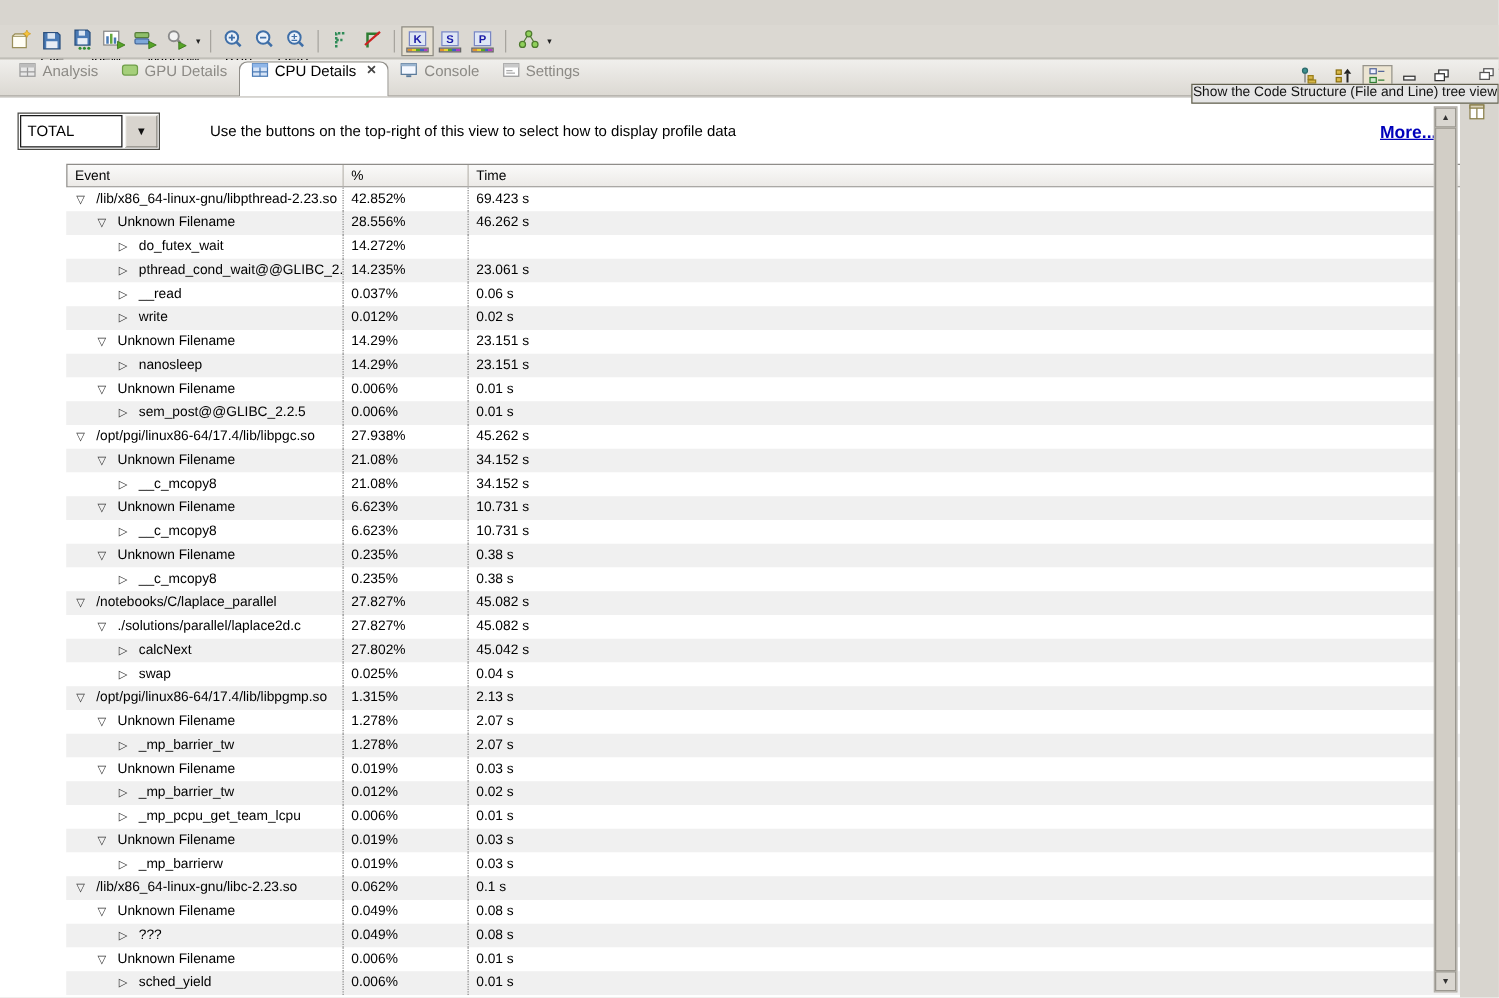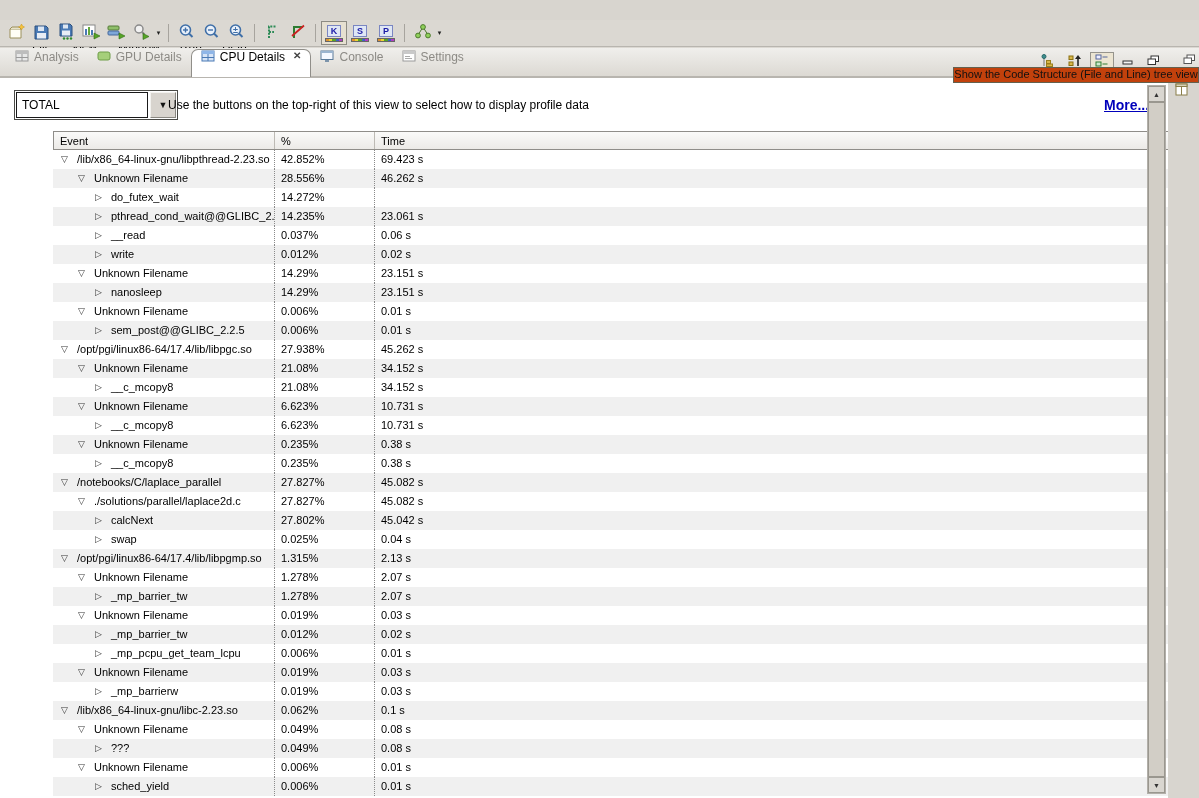--- a/index.html
+++ b/index.html
@@ -28,28 +28,28 @@
   .tab { display:flex; gap:5px; height:26px; padding:0 9px; color:#8c8a85; cursor:default; }
   .tab.active { background:#fff; color:#000; border:1px solid #908e89; border-bottom:none; border-radius:7px 7px 0 0; height:28px; margin-bottom:-1px; position:relative; z-index:2; }
   .tab-close { font-weight:bold; font-size:10px; color:#444; margin-left:3px; }
   .view-tools { position:absolute; top:4px; left:1036px; display:flex; align-items:center; gap:3px; }
   .vt-btn { width:24px; height:20px; display:flex; align-items:center; justify-content:center; border:1px solid transparent; }
   .vt-btn.pressed { border:1px solid #96948c; background:#ece5d2; }
   .winbtn { width:22px; height:18px; display:flex; align-items:center; justify-content:center; }
   .restore-far { position:absolute; top:6px; left:1183px; }
 
   
-  .tooltip { position:absolute; top:67px; left:953px; width:246px; height:16px; background:#c2410c; border:1px solid #63614f; font-size:11px; line-height:13px; text-align:center; z-index:50; color:#111; white-space:nowrap; overflow:hidden; }
+  .tooltip { position:absolute; top:67px; left:953px; width:246px; height:16px; background:#e5e5e5; border:1px solid #63614f; font-size:11px; line-height:13px; text-align:center; z-index:50; color:#111; white-space:nowrap; overflow:hidden; }
 
   
   .content { position:absolute; top:77px; left:0; width:1168px; height:721px; background:#fff; border-top:1px solid #b8b5af; }
   .right-strip { position:absolute; top:77px; left:1168px; right:0; height:721px; background:#d8d5cf; }
   .pane-ico { position:absolute; top:6px; left:7px; }
 
-  .combo { position:absolute; left:14px; top:12px; width:164px; height:30px; display:flex; border:1px solid #4a4a46; background:#fff; padding:1px; }
+  .combo { position:absolute; left:14px; top:12px; width:114px; height:30px; display:flex; border:1px solid #4a4a46; background:#fff; padding:1px; }
   .combo-field { flex:1; background:#fff; border:1px solid #1a1a1a; font-size:12px; line-height:24px; padding-left:5px; white-space:nowrap; overflow:hidden; }
   .combo-btn { width:26px; margin-left:2px; background:#d8d4ce; border:1px solid #8a8882; border-top-color:#f3f2ef; border-left-color:#f3f2ef; display:flex; align-items:center; justify-content:center; font-size:9px; color:#111; }
   .instruction { position:absolute; left:168px; top:20px; font-size:12px; color:#000; }
   .more-link { position:absolute; left:1104px; top:19px; font-size:14px; font-weight:bold; color:#0000bb; text-decoration:underline; cursor:pointer; }
 
   
   .ptable { position:absolute; left:8px; top:53px; width:1136px;margin-left:45px; }
   .thead { display:flex; height:19px; background:linear-gradient(#fafaf9,#eceae7); border:1px solid #8f8d89; font-size:11px; }
   .th { display:flex; align-items:center; padding-left:6px; border-right:1px solid #bdbab4; overflow:hidden; white-space:nowrap; }
   .th:last-child { border-right:none; }

